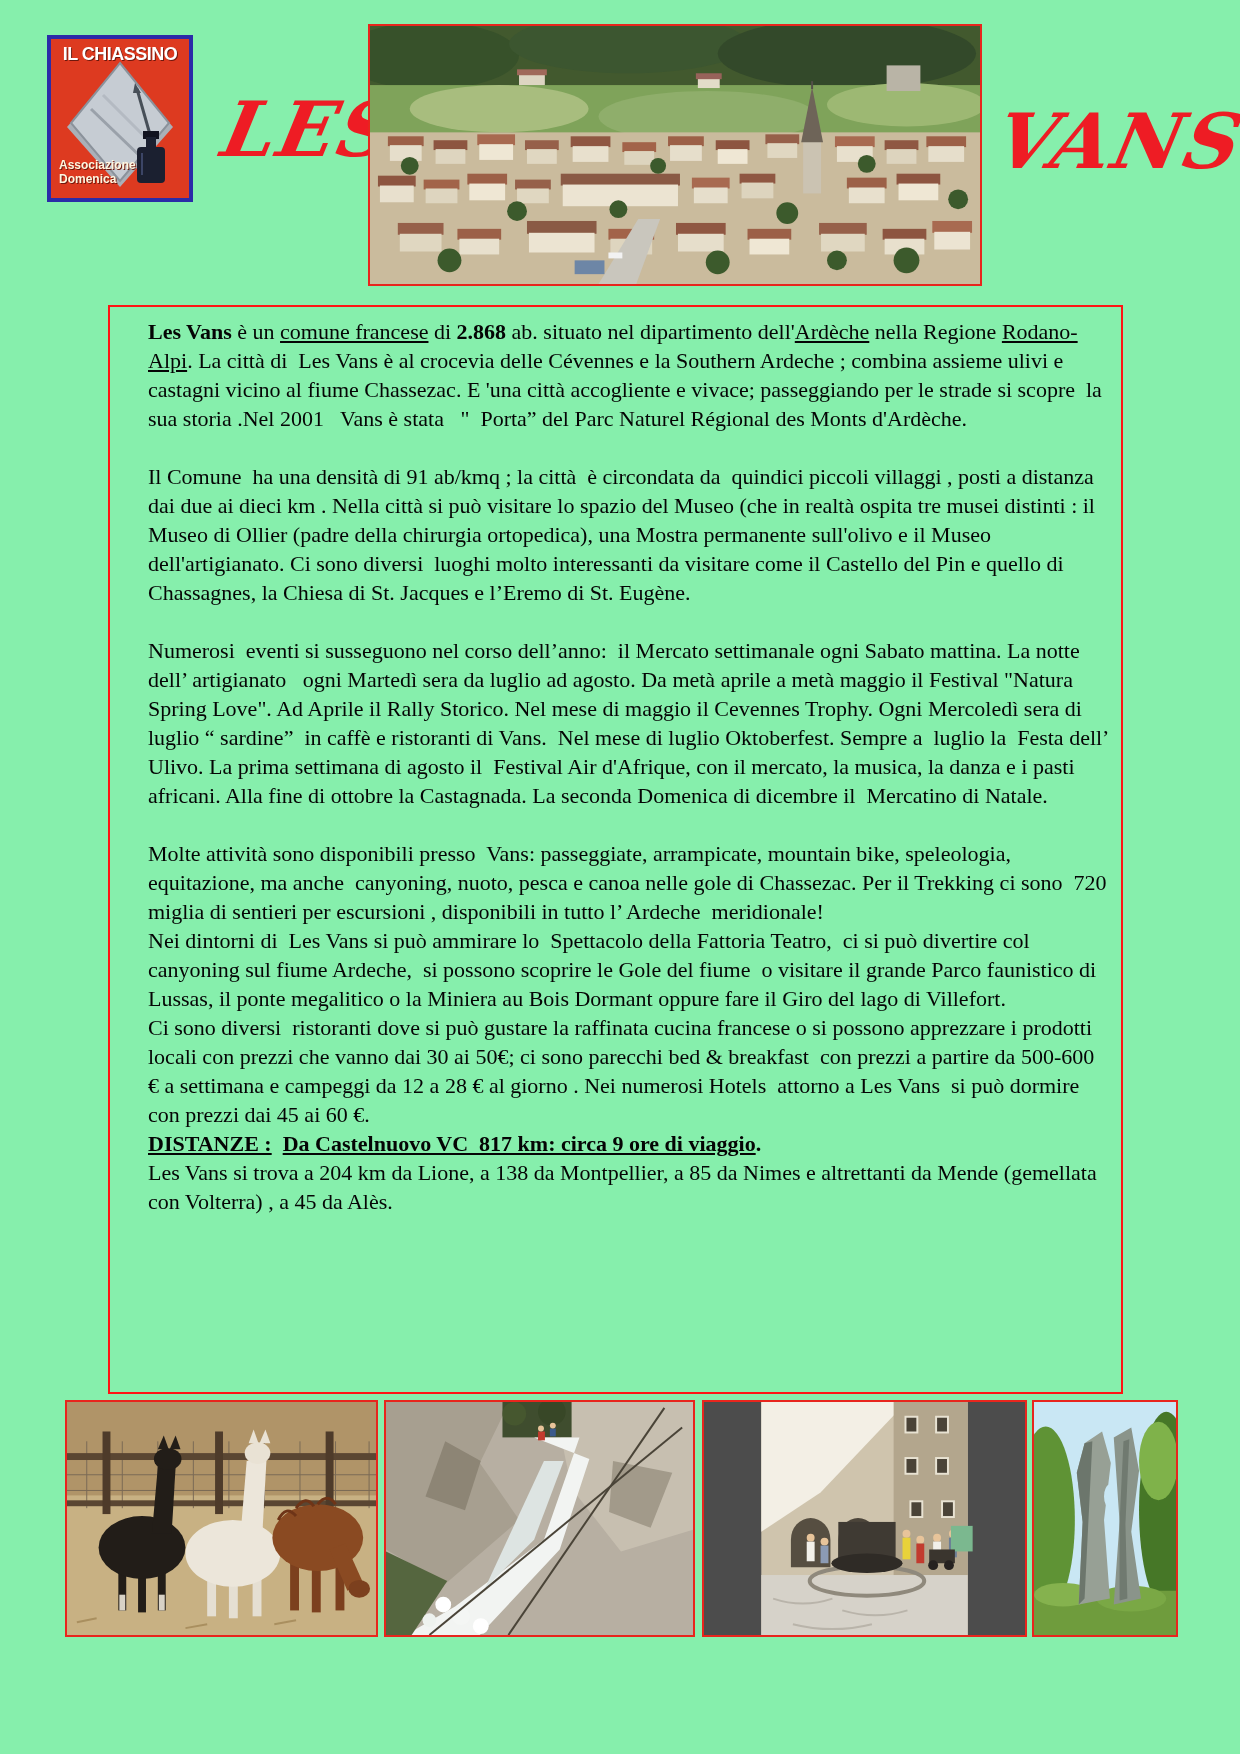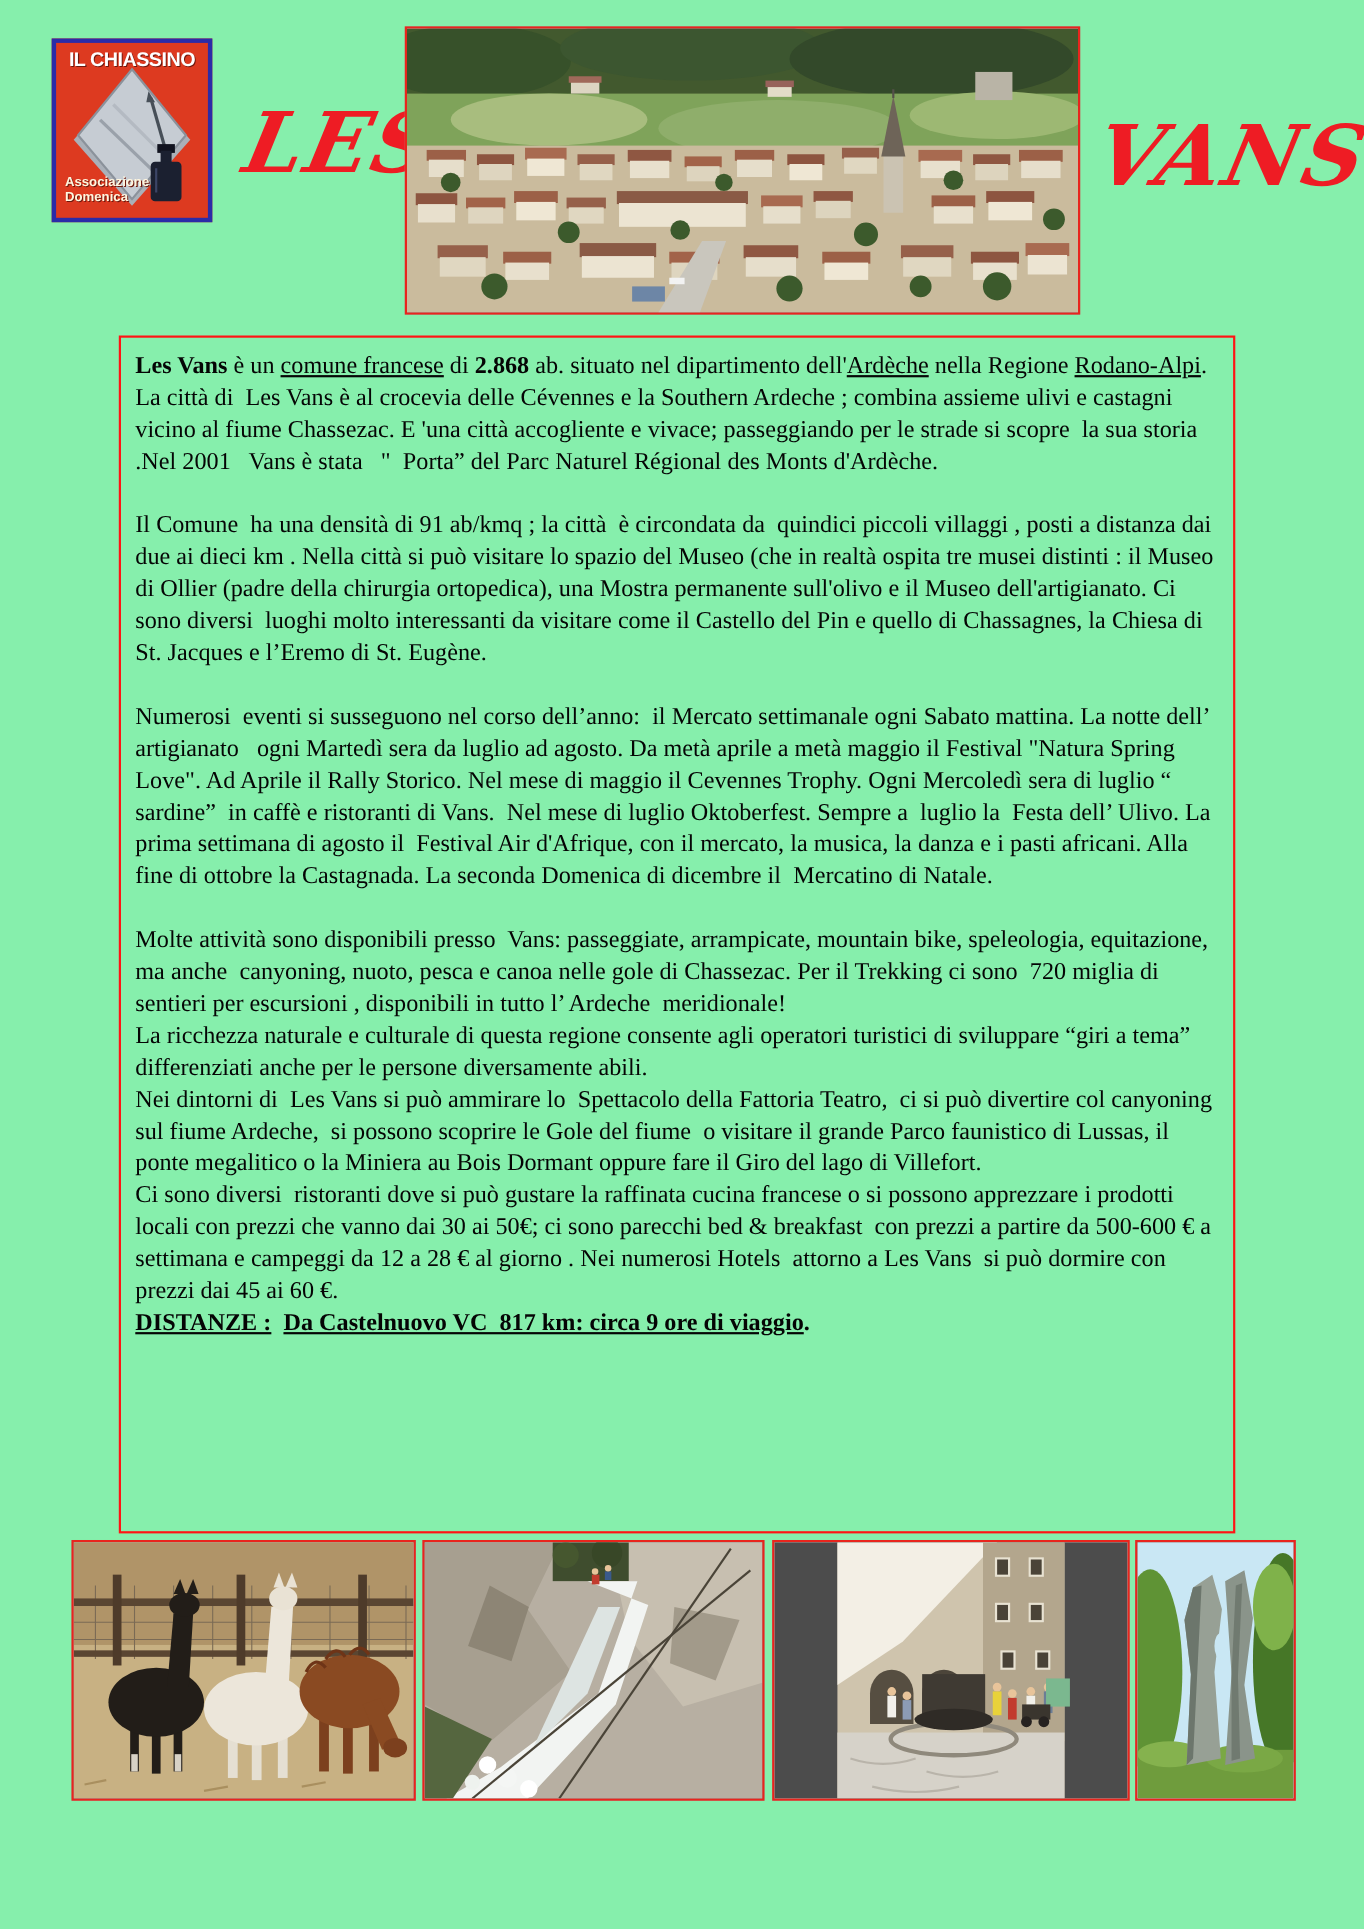--- a/index.html
+++ b/index.html
@@ -31,21 +31,21 @@
   #ph1{left:65px;top:1400px;width:313px;height:237px;}
   #ph2{left:384px;top:1400px;width:311px;height:237px;}
   #ph3{left:702px;top:1400px;width:325px;height:237px;}
   #ph4{left:1032px;top:1400px;width:146px;height:237px;}
 
   
   .textbox{position:absolute;left:108px;top:305px;width:1015px;height:1089px;
            border:2px solid #ff1414;box-sizing:border-box;padding:10px 13px;
            font-size:22px;line-height:29px;color:#050505;}
   .para.gap{margin-bottom:29px;}
-  .pline{white-space:pre-wrap;}
+  .pline{white-space:pre-wrap;margin-left:25px;}
   .bold{font-weight:bold;}
   .und{text-decoration:underline;}
 </style>
 </head>
 <body>
 
 <div class="page">
 
   <div class="logo">
     <svg viewBox="0 0 138 159" preserveAspectRatio="none">
@@ -179,26 +179,28 @@
           <div class="pline"><span class="bold">Les Vans</span><span class=""> è un </span><span class="und">comune francese</span><span class=""> di </span><span class="bold">2.868</span><span class=""> ab. situato nel dipartimento dell'</span><span class="und">Ardèche</span><span class=""> nella Regione </span><span class="und">Rodano-Alpi</span><span class="">. La città di  Les Vans è al crocevia delle Cévennes e la Southern Ardeche ; combina assieme ulivi e castagni vicino al fiume Chassezac. E 'una città accogliente e vivace; passeggiando per le strade si scopre  la sua storia .Nel 2001   Vans è stata   "  Porta” del Parc Naturel Régional des Monts d'Ardèche.</span></div>
         </div>
         <div class="para gap">
           <div class="pline"><span class="">Il Comune  ha una densità di 91 ab/kmq ; la città  è circondata da  quindici piccoli villaggi , posti a distanza dai due ai dieci km . Nella città si può visitare lo spazio del Museo (che in realtà ospita tre musei distinti : il Museo di Ollier (padre della chirurgia ortopedica), una Mostra permanente sull'olivo e il Museo dell'artigianato. Ci sono diversi  luoghi molto interessanti da visitare come il Castello del Pin e quello di Chassagnes, la Chiesa di St. Jacques e l’Eremo di St. Eugène.</span></div>
         </div>
         <div class="para gap">
           <div class="pline"><span class="">Numerosi  eventi si susseguono nel corso dell’anno:  il Mercato settimanale ogni Sabato mattina. La notte dell’ artigianato   ogni Martedì sera da luglio ad agosto. Da metà aprile a metà maggio il Festival "Natura Spring Love". Ad Aprile il Rally Storico. Nel mese di maggio il Cevennes Trophy. Ogni Mercoledì sera di luglio “ sardine”  in caffè e ristoranti di Vans.  Nel mese di luglio Oktoberfest. Sempre a  luglio la  Festa dell’ Ulivo. La prima settimana di agosto il  Festival Air d'Afrique, con il mercato, la musica, la danza e i pasti africani. Alla fine di ottobre la Castagnada. La seconda Domenica di dicembre il  Mercatino di Natale.</span></div>
         </div>
         <div class="para">
           <div class="pline"><span class="">Molte attività sono disponibili presso  Vans: passeggiate, arrampicate, mountain bike, speleologia, equitazione, ma anche  canyoning, nuoto, pesca e canoa nelle gole di Chassezac. Per il Trekking ci sono  720 miglia di sentieri per escursioni , disponibili in tutto l’ Ardeche  meridionale!</span></div>
-          <div class="pline"><span class="">La ricchezza naturale e culturale di questa regione consente agli operatori turistici di sviluppare “giri a tema”  differenziati anche per le persone diversamente abili.</span></div>
           <div class="pline"><span class="">Nei dintorni di  Les Vans si può ammirare lo  Spettacolo della Fattoria Teatro,  ci si può divertire col canyoning sul fiume Ardeche,  si possono scoprire le Gole del fiume  o visitare il grande Parco faunistico di Lussas, il ponte megalitico o la Miniera au Bois Dormant oppure fare il Giro del lago di Villefort.</span></div>
           <div class="pline"><span class="">Ci sono diversi  ristoranti dove si può gustare la raffinata cucina francese o si possono apprezzare i prodotti locali con prezzi che vanno dai 30 ai 50€; ci sono parecchi bed &amp; breakfast  con prezzi a partire da 500-600 € a settimana e campeggi da 12 a 28 € al giorno . Nei numerosi Hotels  attorno a Les Vans  si può dormire con prezzi dai 45 ai 60 €.</span></div>
         </div>
         <div class="para">
           <div class="pline"><span class="bold und">DISTANZE :</span><span class="bold">  </span><span class="bold und">Da Castelnuovo VC  817 km: circa 9 ore di viaggio</span><span class="bold">.</span></div>
+        </div>
+        <div class="para">
+          <div class="pline"><span class="">Les Vans si trova a 204 km da Lione, a 138 da Montpellier, a 85 da Nimes e altrettanti da Mende (gemellata con Volterra) , a 45 da Alès.</span></div>
         </div>
       </div>
   </div>
 
   <div class="photo" id="ph1">
     <svg viewBox="0 0 313 237" preserveAspectRatio="none">
       <rect width="313" height="237" fill="#c8b183"></rect>
       <rect x="0" y="0" width="313" height="95" fill="#b09468"></rect>
       <g stroke="#7a6a55" stroke-width="1">
         <line x1="0" y1="58" x2="313" y2="58"></line>

